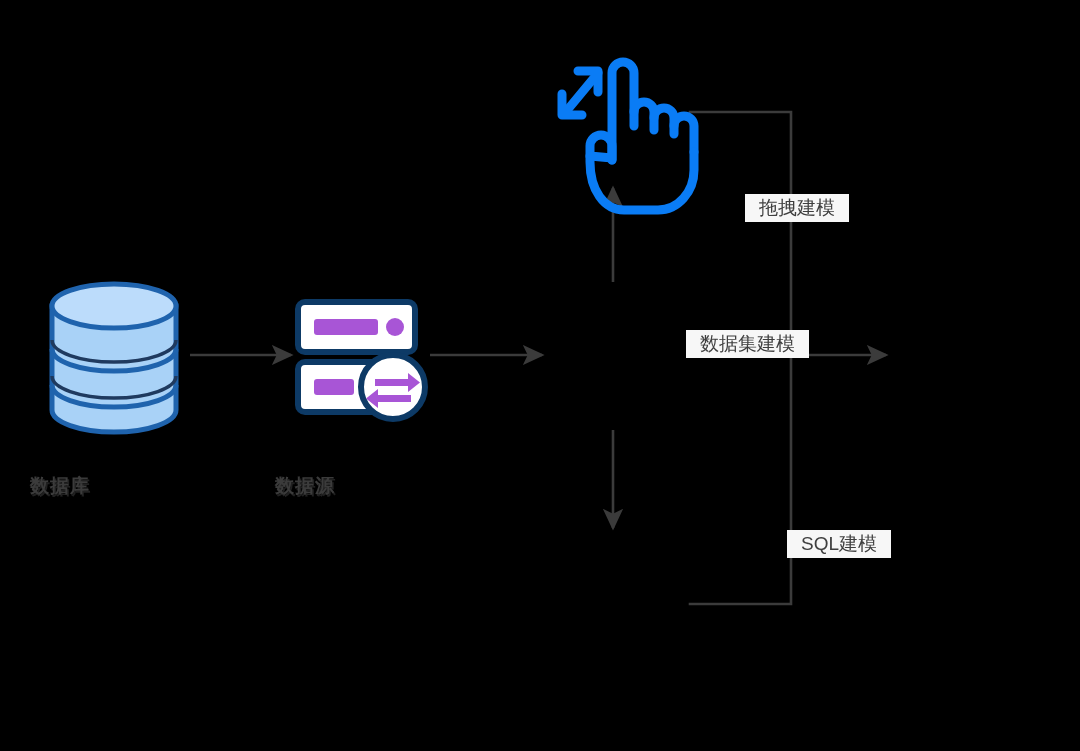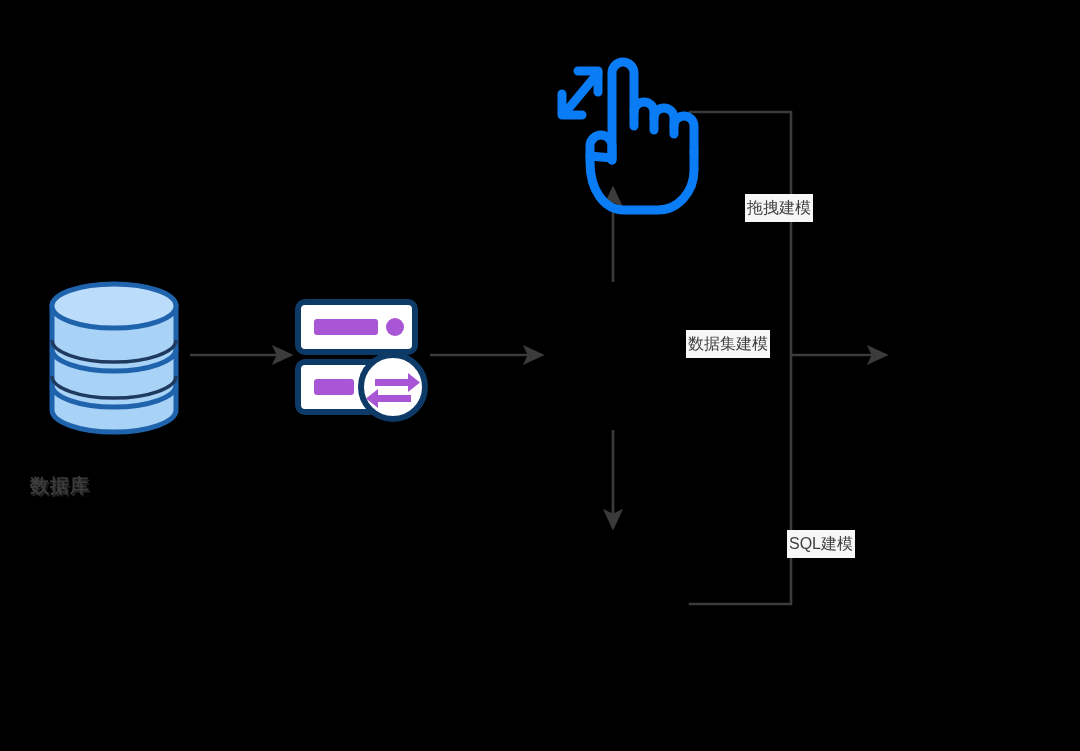--- a/index.html
+++ b/index.html
@@ -33,23 +33,23 @@
     font-size: 19px;
     font-weight: bold;
     letter-spacing: 1px;
     white-space: nowrap;
     text-shadow: 1.5px 1.5px 0 rgba(60,60,60,0.55);
   }
   .edge-label {
     position: absolute;
     background: #f7f7f7;
     color: #3f3f3f;
-    font-size: 16px;
+    font-size: 19px;
     line-height: 26px;
-    padding: 1px 2px;
+    padding: 1px 14px;
     white-space: nowrap;
   }
 </style>
 </head>
 <body>
 
 <div id="canvas">
 
   <svg class="layer" viewBox="0 0 1080 751">
     <defs>
@@ -112,20 +112,21 @@
       <path d="M82 64 a10 10 0 0 1 20 0 L102 82"></path>
       <path d="M102 70 a10 10 0 0 1 20 0 L122 86"></path>
       <path d="M122 78 a10 10 0 0 1 20 0 L142 104"></path>
       <path d="M60 112 L60 98 a11 11 0 0 0 -22 0 L38 108 l22 2"></path>
       <path d="M38 108 l0 6 c0 28 14 48 34 48 l34 0 c20 0 36 -18 36 -40 L142 104"></path>
     </g>
   </svg>
 
   <div class="node-label" style="left:30px; top:473px; width:160px;">数据库</div>
 
+  <div class="node-label" style="left:275px; top:473px; width:160px;">数据源</div>
 
 
   <div class="edge-label" style="left:745px; top:194px;">拖拽建模</div>
 
   <div class="edge-label" style="left:686px; top:330px;">数据集建模</div>
 
   <div class="edge-label" style="left:747px; top:530px;margin-left:40px;">SQL建模</div>
 
 </div>
 

